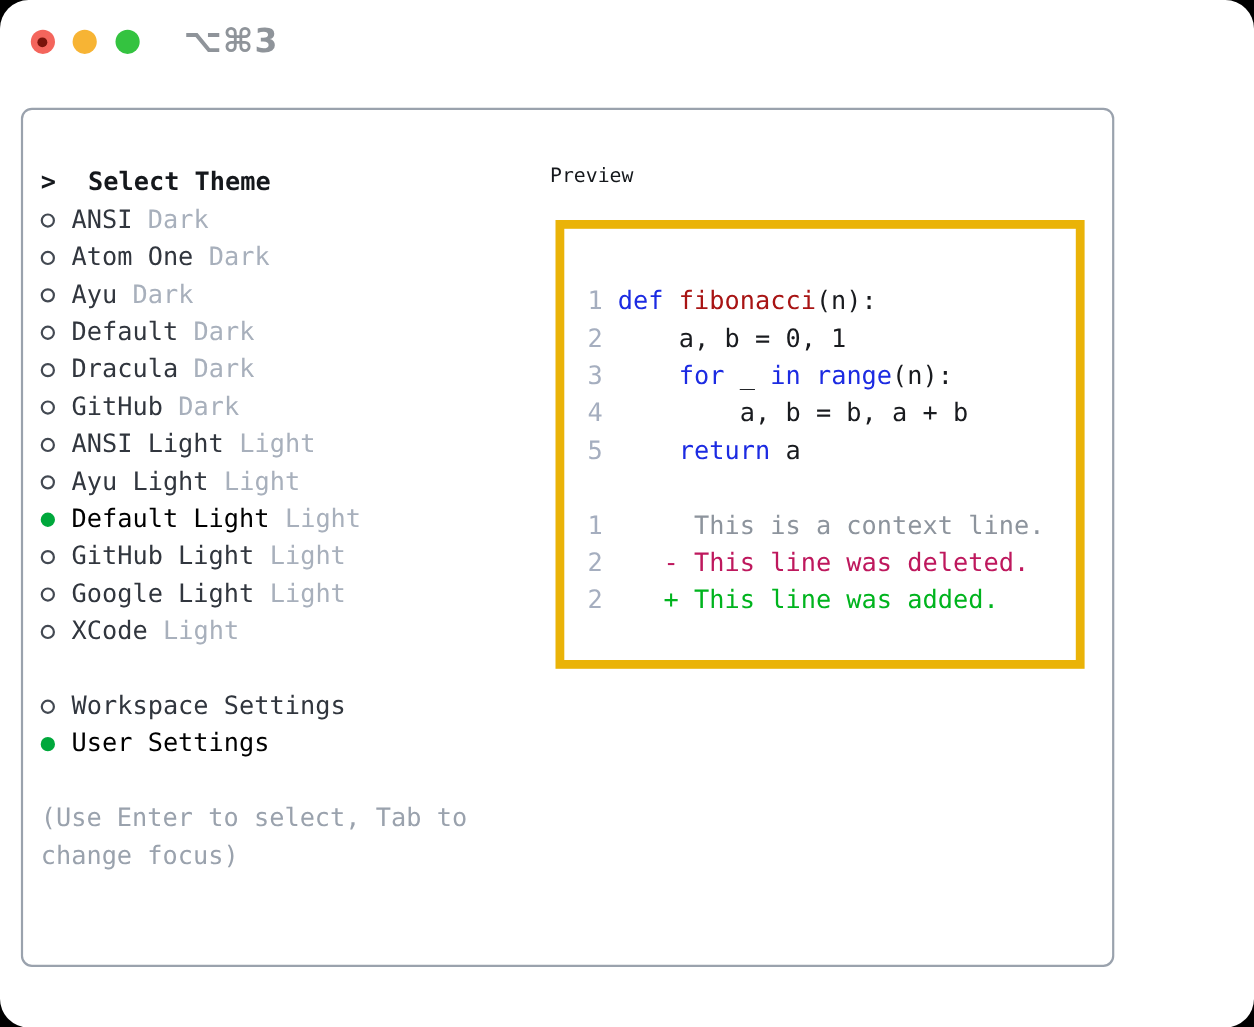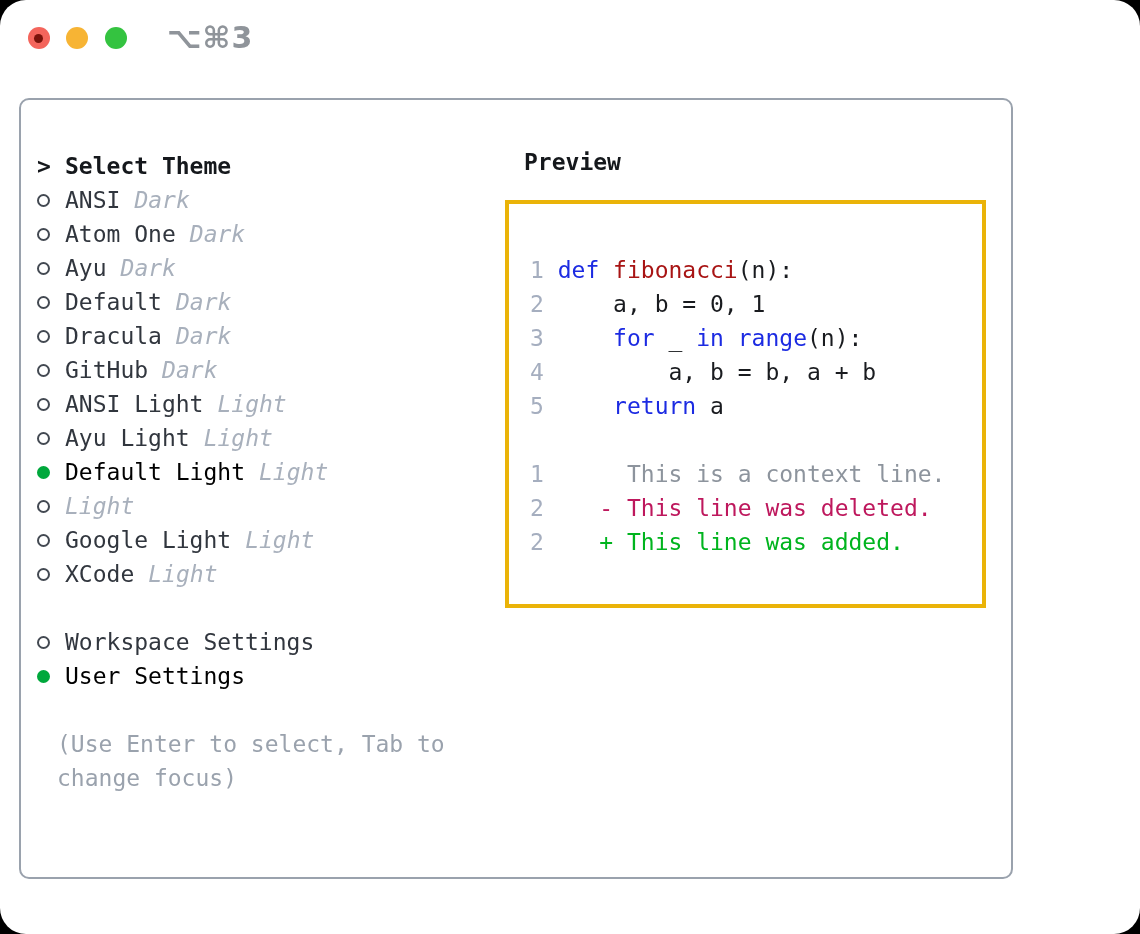--- a/index.html
+++ b/index.html
@@ -24,30 +24,30 @@
 
   
   .left-col{position:absolute;left:16px;top:49px;width:445px;font-size:23px;}
   .row{height:34px;display:flex;align-items:center;white-space:pre;}
   .marker{width:28px;flex:0 0 28px;display:flex;align-items:center;}
   .prompt{font-weight:bold;color:#15181c;}
   .dot{width:13px;height:13px;border:2px solid #434952;border-radius:50%;box-sizing:border-box;}
   .row.selected .dot{background:#00a83c;border-color:#00a83c;}
   .name{color:#31363e;margin-right:14px;}
   .row.selected .name{color:#000000;}
-  .variant{color:#a8b0bc;font-style:italic;}
-  .header-label{font-weight:bold;color:#15181c;}
+  .variant{color:#a8b0bc;}
+  .header-label{font-weight:bold;color:#15181c;margin-left:15px;}
   .subheader-label{color:#15181c;}
   .section-gap{height:34px;}
-  .hint-line{height:34px;line-height:34px;color:#9aa2ad;white-space:pre;margin-left:20px;}
-
-  
-  .preview-label{position:absolute;left:479px;top:49px;font-weight:bold;font-size:23px;color:#15181c;margin-left:24px;}
+  .hint-line{height:34px;line-height:34px;color:#9aa2ad;white-space:pre;}
+
+  
+  .preview-label{position:absolute;left:479px;top:49px;font-weight:normal;font-size:18px;color:#15181c;}
   .preview-box{position:absolute;left:484px;top:100px;width:481px;height:408px;
-      border:4px solid #eab308;box-sizing:border-box;padding:49px 0 0 21px;overflow:hidden;}
+      border:8px solid #eab308;box-sizing:border-box;padding:49px 0 0 21px;overflow:hidden;}
   .code-row{height:34px;line-height:34px;white-space:pre;font-size:23px;}
   .tok-ln{color:#a5aebf;}
   .tok-kw{color:#1c2be2;}
   .tok-fn{color:#a81414;}
   .tok-pln{color:#191b1f;}
   .tok-ctx{color:#8d949d;}
   .tok-del{color:#be185d;}
   .tok-add{color:#00b41e;}
 </style>
 </head>
@@ -137,20 +137,21 @@
             <span class="marker">
               <span class="dot"></span>
             </span>
             <span class="name">Default Light</span>
             <span class="variant">Light</span>
           </div>
           <div class="row theme-row">
             <span class="marker">
               <span class="dot"></span>
             </span>
+            <span class="name">GitHub Light</span>
             <span class="variant">Light</span>
           </div>
           <div class="row theme-row">
             <span class="marker">
               <span class="dot"></span>
             </span>
             <span class="name">Google Light</span>
             <span class="variant">Light</span>
           </div>
           <div class="row theme-row">

